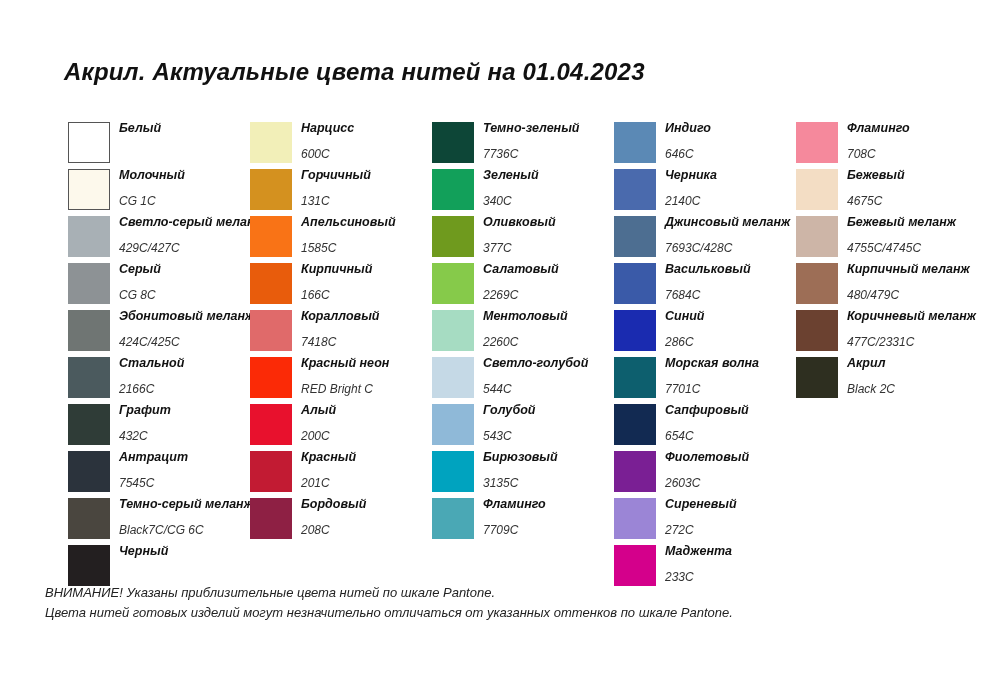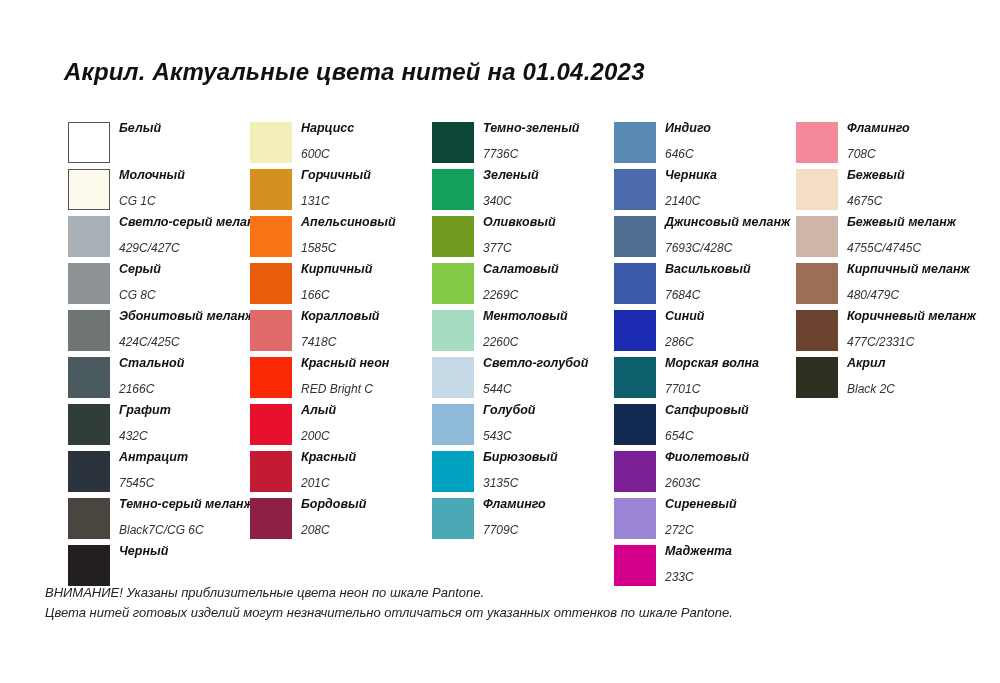--- a/index.html
+++ b/index.html
@@ -417,17 +417,17 @@
         <div class="labels">
           <div class="cname">Акрил</div>
           <div class="ccode">Black 2C</div>
         </div>
       </div>
     </div>
 
   </div>
 
   <div class="notes">
-    <div>ВНИМАНИЕ! Указаны приблизительные цвета неон по шкале Pantone.</div>
+    <div>ВНИМАНИЕ! Указаны приблизительные цвета нитей по шкале Pantone.</div>
     <div>Цвета нитей готовых изделий могут незначительно отличаться от указанных оттенков по шкале Pantone.</div>
   </div>
 
 </div>
 
 </body></html>

